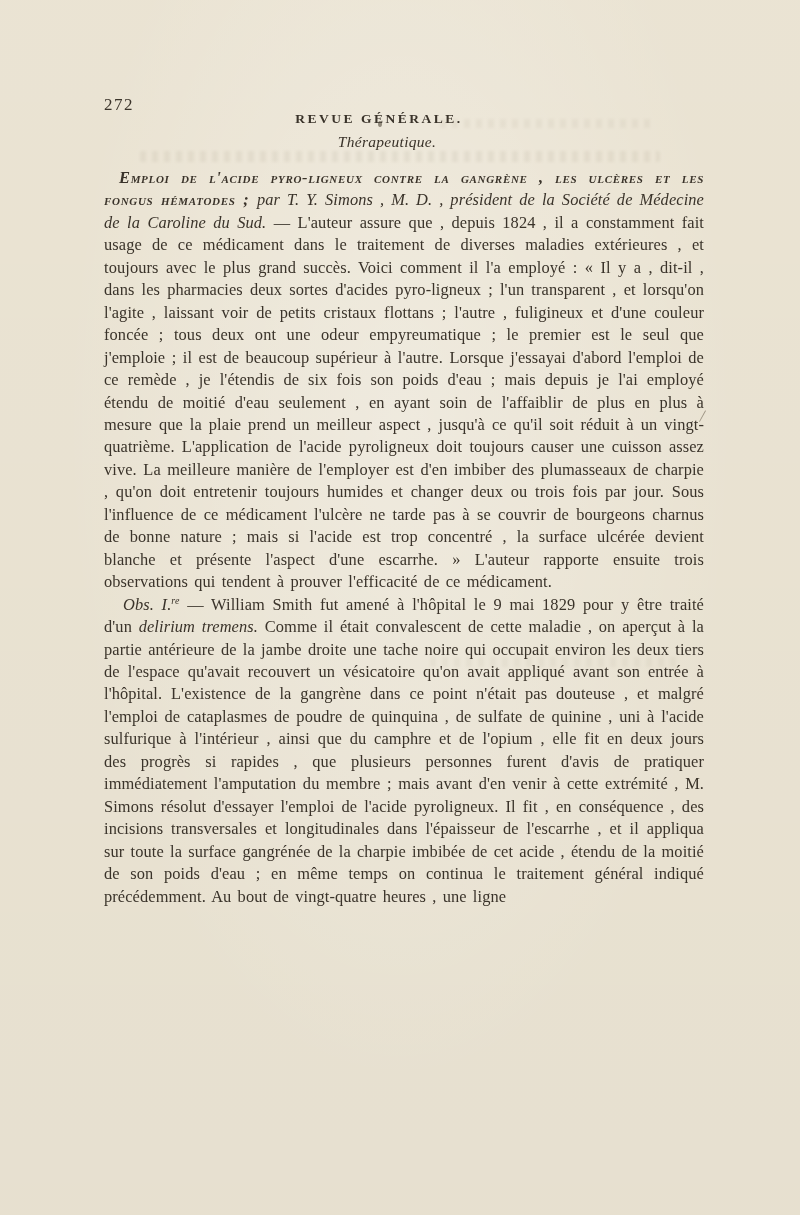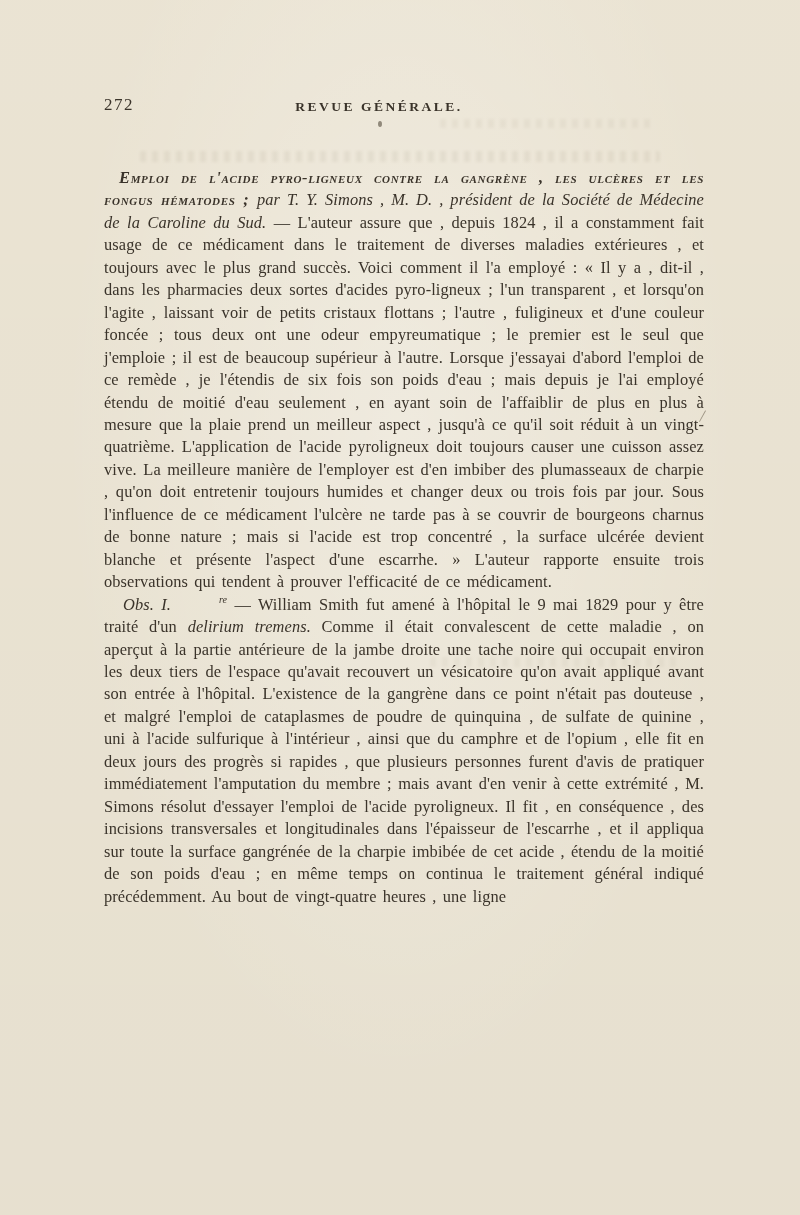--- a/index.html
+++ b/index.html
@@ -18,21 +18,21 @@
     overflow: hidden;
   }
 
   
   .header-row { position: absolute; top: 95px; left: 104px; right: 98px; height: 20px; }
   .folio {
     position: absolute; left: 0; top: 0;
     font-size: 17px; letter-spacing: 1.5px; font-weight: 400;
   }
   .running-header {
-    position: absolute; left: 0; right: 0; top: 4px;
+    position: absolute; left: 0; right: 0; top: 16px;
     text-align: center; transform: translateX(-24px);
     font-size: 13.5px; letter-spacing: 2.5px; font-weight: 600;
     color: var(--ink, #3a332a);
   }
   .section-heading {
     position: absolute; top: 133px; left: 104px; right: 98px;
     text-align: center; transform: translateX(-16px);
     font-style: italic; font-size: 15.5px; letter-spacing: 0.3px;
   }
 
@@ -41,21 +41,21 @@
     position: absolute; top: 167px; left: 104px; width: 600px;
     font-size: 16.4px; line-height: 22.45px;
     text-align: justify; text-justify: inter-word;
     word-spacing: 2px; letter-spacing: 0.1px;
     color: var(--ink, #3a332a);
   }
   .para { margin: 0; text-indent: 15px; }
   .para.obs { text-indent: 19px; }
   .sc { font-variant: small-caps; font-weight: 700; letter-spacing: 0.7px; font-style: italic; }
   .it { font-style: italic; }
-  sup.sup { font-size: 10px; line-height: 0; vertical-align: super; margin-left: 48px; }
+  sup.sup { font-size: 10px; line-height: 0; vertical-align: super; }
 
   
   .speck {
     position: absolute; left: 378px; top: 121px;
     width: 4px; height: 6px; border-radius: 50%;
     background: rgba(70,60,45,0.55); filter: blur(0.4px);
   }
   .margin-slash {
     position: absolute; left: 700px; top: 406px;
     font-size: 18px; color: rgba(80,68,50,0.5);
@@ -80,20 +80,21 @@
   <div class="bleed b2"></div>
   <div class="bleed b3"></div>
   <div class="speck"></div>
   <div class="margin-slash">/</div>
 
   <div class="header-row">
     <span class="folio">272</span>
     <span class="running-header">REVUE GÉNÉRALE.</span>
   </div>
 
+  <div class="section-heading">Thérapeutique.</div>
 
   <div class="body-text">
     <p class="para"><span class="sc">Emploi de l'acide pyro-ligneux contre la gangrène , les ulcères et les fongus hématodes ; </span><span class="it">par T. Y. Simons , M. D. , président de la Société de Médecine de la Caroline du Sud.</span><span> — L'auteur assure que , depuis 1824 , il a constamment fait usage de ce médicament dans le traitement de diverses maladies extérieures , et toujours avec le plus grand succès. Voici comment il l'a employé : « Il y a , dit-il , dans les pharmacies deux sortes d'acides pyro-ligneux ; l'un transparent , et lorsqu'on l'agite , laissant voir de petits cristaux flottans ; l'autre , fuligineux et d'une couleur foncée ; tous deux ont une odeur empyreumatique ; le premier est le seul que j'emploie ; il est de beaucoup supérieur à l'autre. Lorsque j'essayai d'abord l'emploi de ce remède , je l'étendis de six fois son poids d'eau ; mais depuis je l'ai employé étendu de moitié d'eau seulement , en ayant soin de l'affaiblir de plus en plus à mesure que la plaie prend un meilleur aspect , jusqu'à ce qu'il soit réduit à un vingt-quatrième. L'application de l'acide pyroligneux doit toujours causer une cuisson assez vive. La meilleure manière de l'employer est d'en imbiber des plumasseaux de charpie , qu'on doit entretenir toujours humides et changer deux ou trois fois par jour. Sous l'influence de ce médicament l'ulcère ne tarde pas à se couvrir de bourgeons charnus de bonne nature ; mais si l'acide est trop concentré , la surface ulcérée devient blanche et présente l'aspect d'une escarrhe. » L'auteur rapporte ensuite trois observations qui tendent à prouver l'efficacité de ce médicament.</span></p>
 
     <p class="para obs"><span class="it">Obs. I.</span><sup class="sup it">re</sup><span> — William Smith fut amené à l'hôpital le 9 mai 1829 pour y être traité d'un </span><span class="it">delirium tremens.</span><span> Comme il était convalescent de cette maladie , on aperçut à la partie antérieure de la jambe droite une tache noire qui occupait environ les deux tiers de l'espace qu'avait recouvert un vésicatoire qu'on avait appliqué avant son entrée à l'hôpital. L'existence de la gangrène dans ce point n'était pas douteuse , et malgré l'emploi de cataplasmes de poudre de quinquina , de sulfate de quinine , uni à l'acide sulfurique à l'intérieur , ainsi que du camphre et de l'opium , elle fit en deux jours des progrès si rapides , que plusieurs personnes furent d'avis de pratiquer immédiatement l'amputation du membre ; mais avant d'en venir à cette extrémité , M. Simons résolut d'essayer l'emploi de l'acide pyroligneux. Il fit , en conséquence , des incisions transversales et longitudinales dans l'épaisseur de l'escarrhe , et il appliqua sur toute la surface gangrénée de la charpie imbibée de cet acide , étendu de la moitié de son poids d'eau ; en même temps on continua le traitement général indiqué précédemment. Au bout de vingt-quatre heures , une ligne</span></p>
   </div>
 
 </div>
 
 </body></html>

